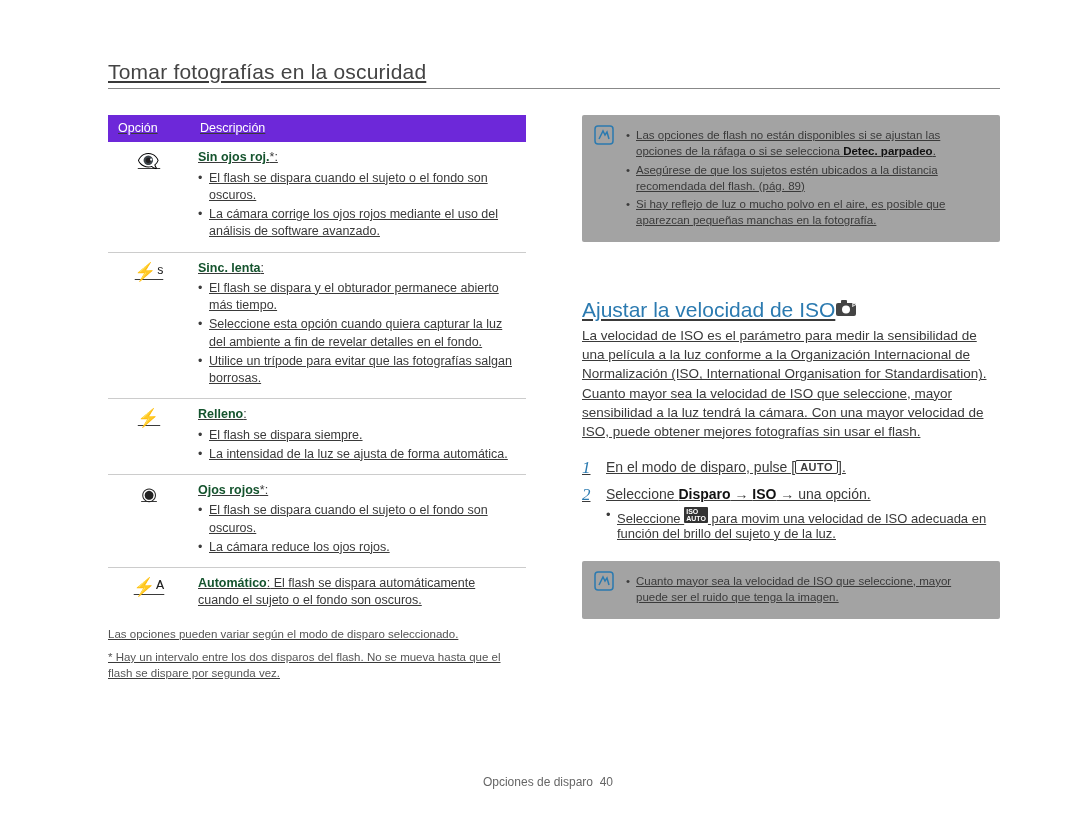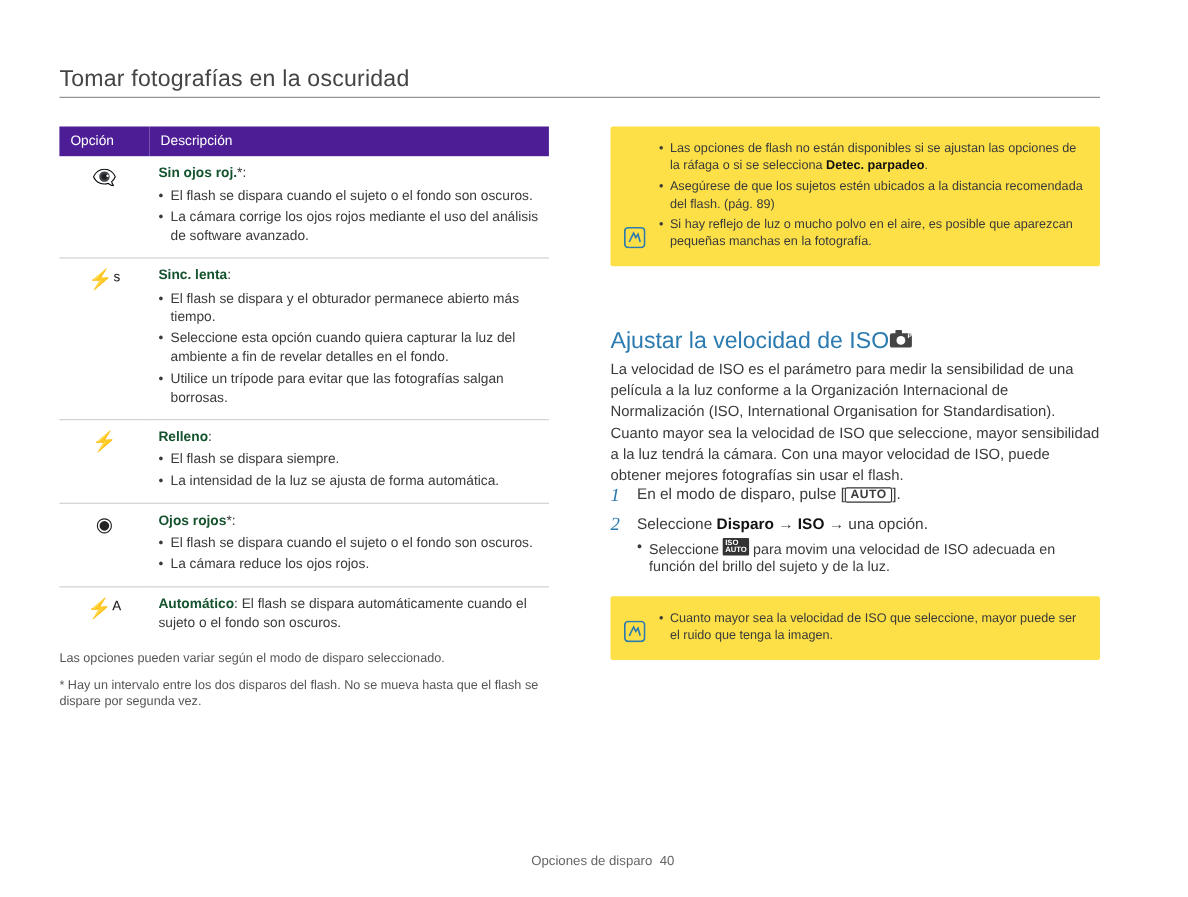--- a/index.html
+++ b/index.html
@@ -5,23 +5,24 @@
   body {
     font-family: Helvetica, Arial, sans-serif;
     margin: 0;
     background: #fff;
     color: #3a3a3a;
     font-weight: 300;
   }
   .page {
     width: 1080px;
     height: 815px;
-    padding: 60px 80px 30px 54px;
+    padding: 60px 80px 30px 108px;
     box-sizing: border-box;
     position: relative;
+    text-decoration: underline;
   }
   .page-title {
     font-size: 21px;
     font-weight: 300;
     color: #444;
     border-bottom: 1px solid #888;
     padding-bottom: 4px;
     margin-bottom: 26px;
     letter-spacing: 0.2px;
   }
@@ -33,21 +34,21 @@
     flex: 1;
     min-width: 0;
   }
   table.opt {
     border-collapse: collapse;
     width: 100%;
     font-size: 12.5px;
     line-height: 1.38;
   }
   table.opt th {
-    background: #4c1d95;
+    background: #6d28d9;
     color: #fff;
     font-weight: 400;
     text-align: left;
     padding: 5px 10px;
     font-size: 12.5px;
   }
   table.opt th:first-child { width: 62px; }
   table.opt td {
     border-bottom: 1px solid #ccc;
     padding: 7px 8px 9px 8px;
@@ -79,45 +80,45 @@
   }
   .footnote {
     font-size: 11.5px;
     color: #555;
     line-height: 1.35;
     margin-top: 8px;
   }
   .notebox {
     display: flex;
     gap: 12px;
-    background: #fde047;
+    background: #a3a3a3;
     padding: 10px 14px 10px 12px;
     font-size: 11.5px;
     line-height: 1.38;
     border-radius: 2px;
     margin-bottom: 24px;
-    align-items: flex-end;
   }
   .notebox .nicon {
     flex: 0 0 auto;
   }
   .notebox ul.bul li { padding-left: 10px; margin-bottom:3px;}
   .section-h {
     color: #2b7ab0;
     font-size: 21px;
     font-weight: 400;
     margin: 56px 0 4px 0;
     display:flex;
     align-items:center;
     gap:0;
   }
   .section-h .modeicon { color:#444; font-size:18px; }
   .body1 {
     font-size: 13.5px;
     line-height: 1.42;
+    margin-bottom: 18px;
   }
   .steps { font-size: 14px; }
   .step { display: flex; gap: 10px; margin-bottom: 8px; }
   .stepnum { color: #2b7ab0; font-style: italic; font-family: Georgia, serif; font-size: 17px; line-height:1.1; flex:0 0 14px;}
   .menubtn {
     display:inline-block;
     border:1px solid #333;
     padding: 0px 4px;
     font-size: 11px;
     font-weight: 700;

